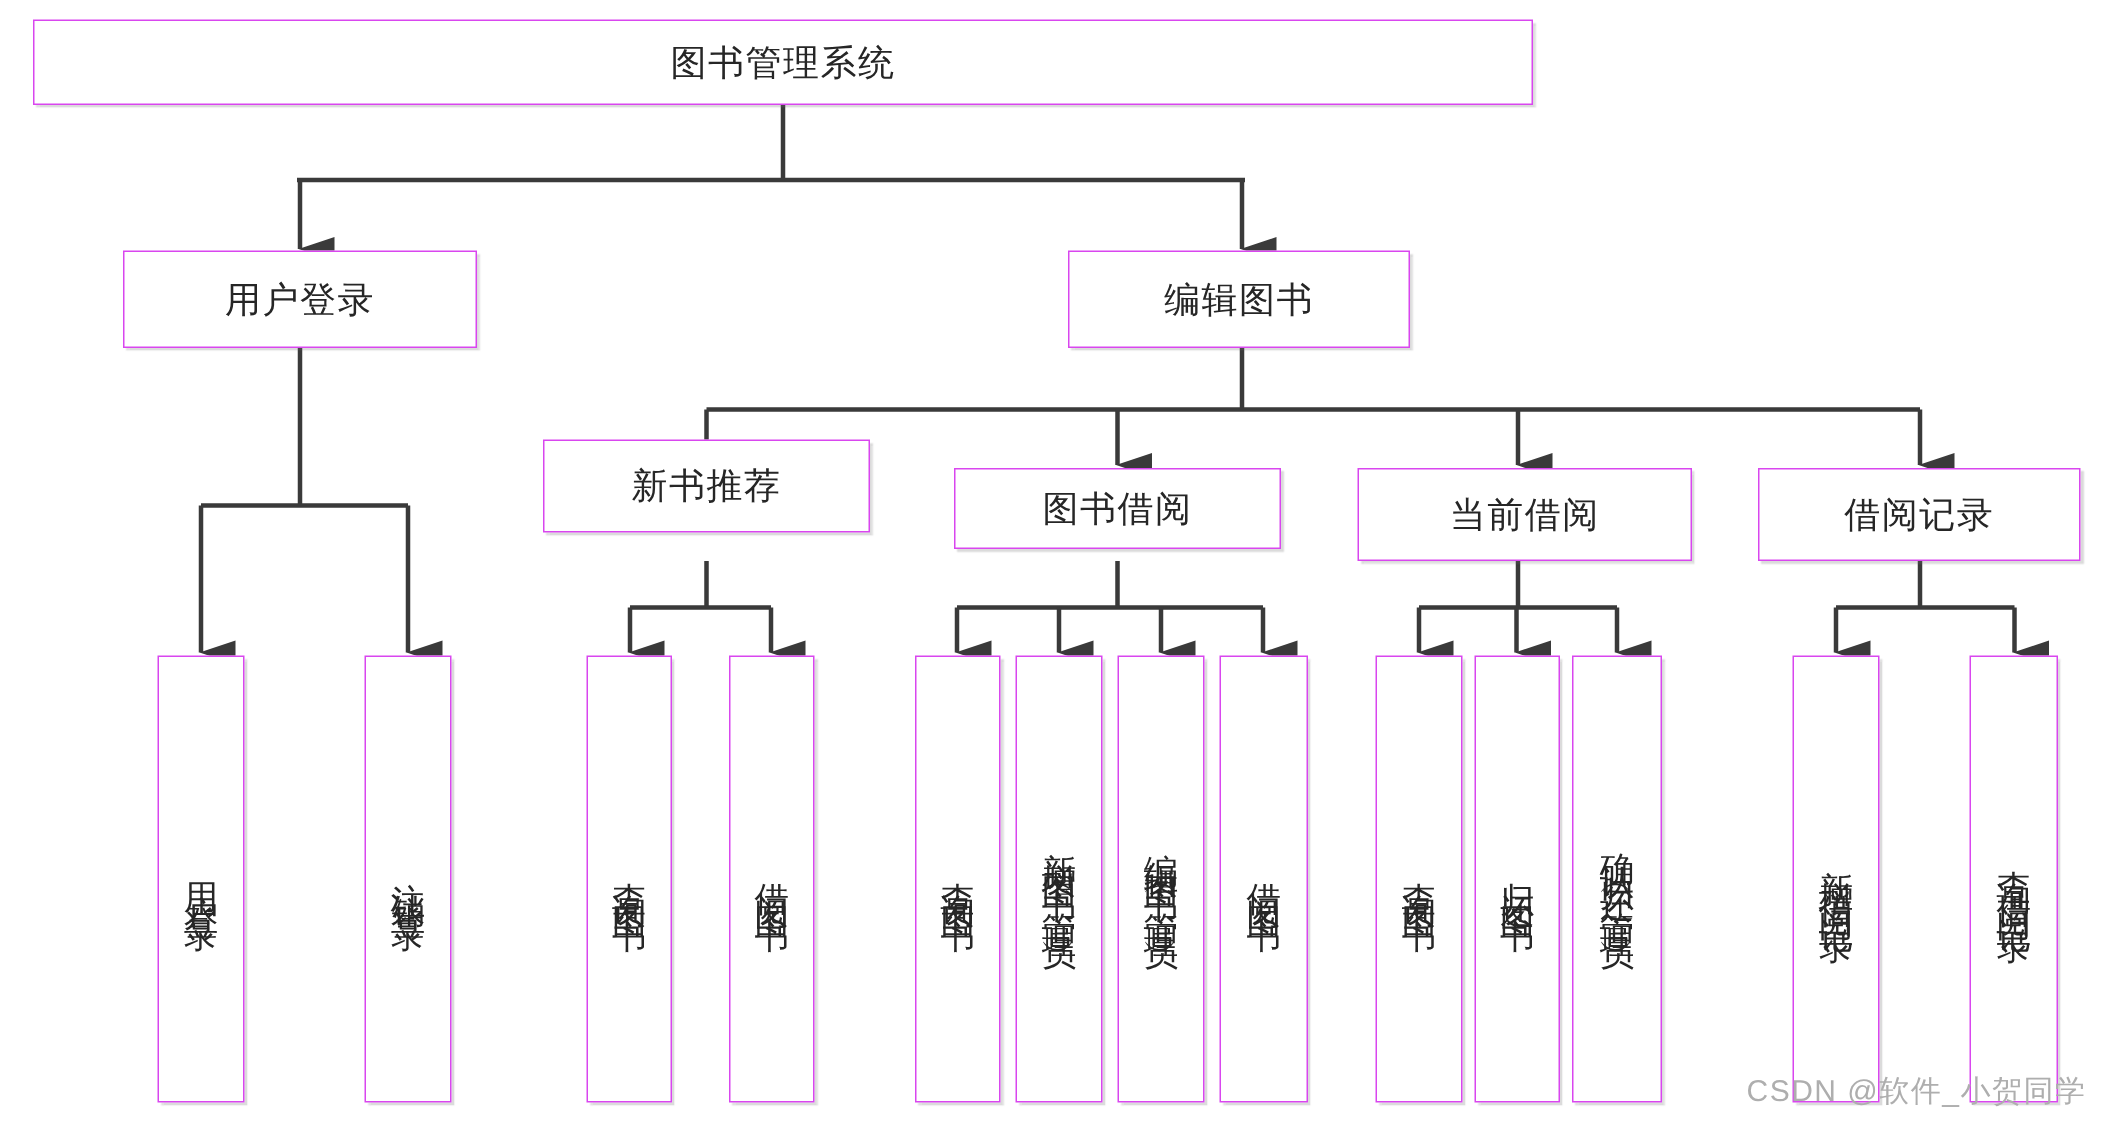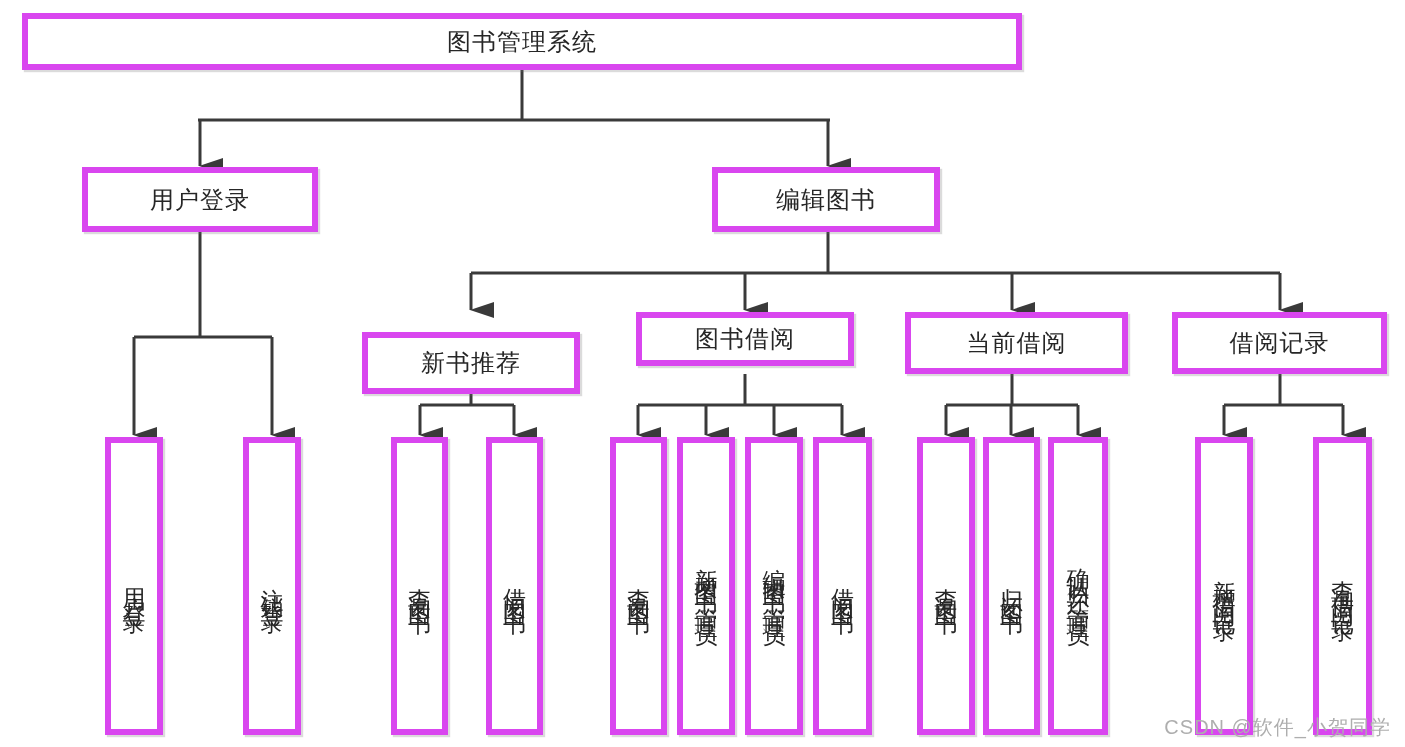--- a/index.html
+++ b/index.html
@@ -10,21 +10,21 @@
     background: #ffffff;
     font-family: "Liberation Sans", "DejaVu Sans", sans-serif;
     color: #262626;
     overflow: hidden;
   }
   #wires { position:absolute; left:0; top:0; width:1405px; height:747px; }
   .box {
     position: absolute;
     box-sizing: border-box;
     background: #ffffff;
-    border: 6px solid #d946ef;
+    border: 1px solid #d946ef;
     box-shadow: 2px 2px 1px rgba(110,110,110,0.25);
     display: flex;
     align-items: center;
     justify-content: center;
   }
   .hbox span {
     font-size: 24px;
     letter-spacing: 1px;
     white-space: nowrap;
   }
@@ -96,21 +96,21 @@
     <span>图书管理系统</span>
   </div>
 
   <div class="box hbox" style="left:82px; top:167px; width:236px; height:65px;">
     <span>用户登录</span>
   </div>
   <div class="box hbox" style="left:712px; top:167px; width:228px; height:65px;">
     <span>编辑图书</span>
   </div>
 
-  <div class="box hbox" style="left:362px; top:332px; width:218px; height:62px;">
+  <div class="box hbox" style="left:362px; top:293px; width:218px; height:62px;">
     <span>新书推荐</span>
   </div>
   <div class="box hbox" style="left:636px; top:312px; width:218px; height:54px;">
     <span>图书借阅</span>
   </div>
   <div class="box hbox" style="left:905px; top:312px; width:223px; height:62px;">
     <span>当前借阅</span>
   </div>
   <div class="box hbox" style="left:1172px; top:312px; width:215px; height:62px;">
     <span>借阅记录</span>

